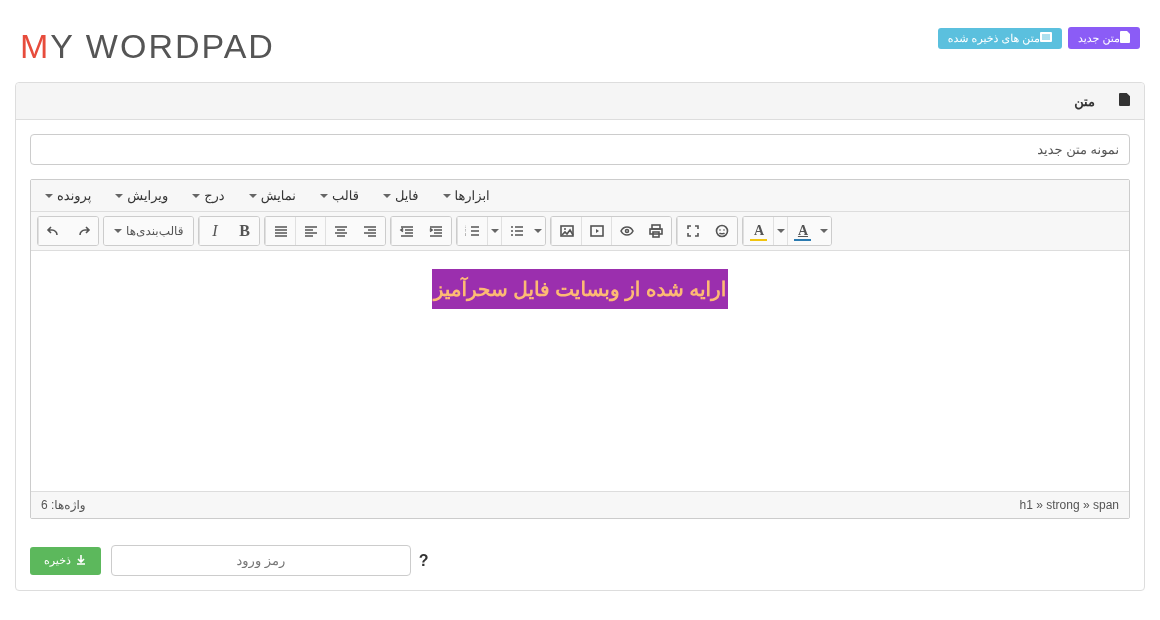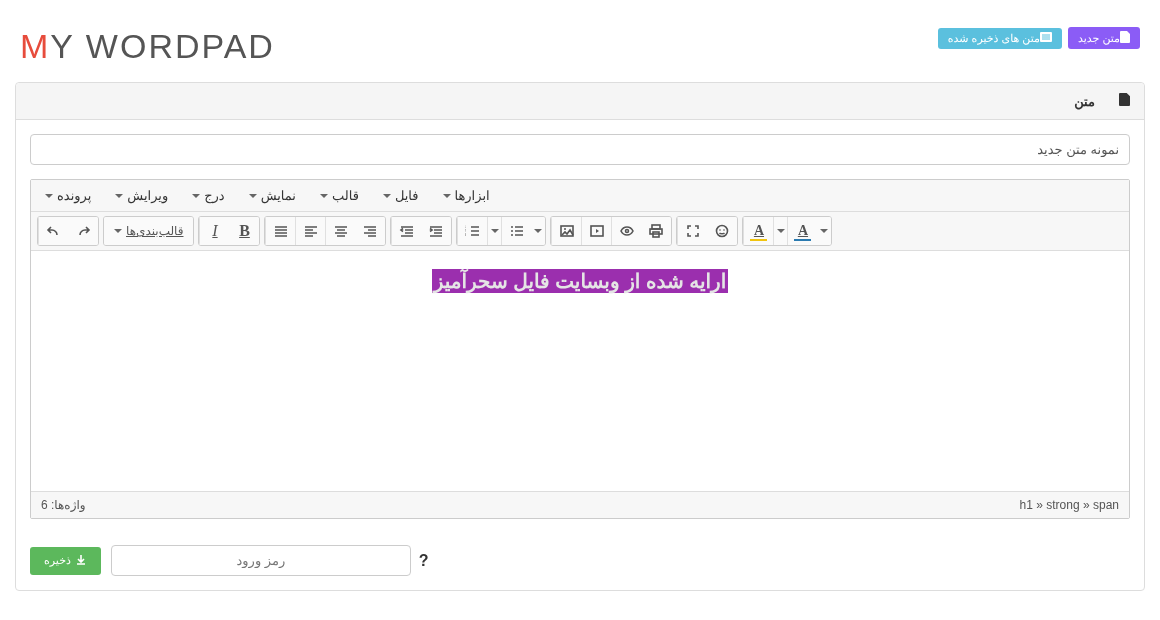--- a/index.html
+++ b/index.html
@@ -31,36 +31,36 @@
 .editor-wrap { border: 1px solid #ccc; border-radius: 2px; }
 
 
 .menubar { display: flex; flex-direction: row-reverse; background: #f7f7f7; border-bottom: 1px solid #ddd; padding: 4px 6px; gap: 8px; }
 .menubar-item { padding: 4px 8px; cursor: pointer; font-size: 13px; color: #333; display: flex; align-items: center; gap: 4px; }
 .caret { display: inline-block; width: 0; height: 0; border-left: 4px solid transparent; border-right: 4px solid transparent; border-top: 4px solid #666; }
 
 
 .toolbar { display: flex; flex-direction: row-reverse; background: #f7f7f7; border-bottom: 1px solid #ddd; padding: 4px 6px; gap: 4px; flex-wrap: wrap; }
 .tool-group { display: flex; flex-direction: row-reverse; border: 1px solid #ccc; border-radius: 3px; background: #fff; overflow: hidden; }
-.tool-btn { width: 30px; height: 28px; display: flex; align-items: center; justify-content: center; cursor: pointer; border-left: 1px solid #e0e0e0; color: #555; font-size: 14px; background: #fafafa; text-decoration: underline; }
+.tool-btn { width: 30px; height: 28px; display: flex; align-items: center; justify-content: center; cursor: pointer; border-left: 1px solid #e0e0e0; color: #555; font-size: 14px; background: #fafafa; }
 .tool-btn:last-child { border-left: none; }
 .tool-btn.wide { width: auto; padding: 0 10px; gap: 4px; font-size: 12px; }
 .tool-btn.disabled { color: #bbb; cursor: default; }
 .tool-btn svg { width: 16px; height: 16px; }
 .bold { font-weight: bold; font-family: 'Times New Roman', serif; font-size: 16px; }
 .italic { font-style: italic; font-family: 'Times New Roman', serif; font-size: 16px; }
 .underline-bar { position: relative; }
 .underline-bar::after { content: ""; position: absolute; bottom: 4px; left: 6px; right: 6px; height: 2px; }
 .a-underline-blue::after { background: #2a7ab0; }
 .a-underline-yellow::after { background: #f1c40f; }
 .split-caret { width: 14px !important; }
 
 
 .content-area { min-height: 240px; background: #fff; padding: 18px 12px; text-align: center; direction: rtl; }
-.content-text { display: inline-block; background: #9b2fae; color: #e5e5e5; font-weight: bold; font-size: 20px; padding: 0 2px; font-family: Tahoma, Arial; }
+.content-text { display: inline-block; background: #9b2fae; color: #fdba74; font-weight: bold; font-size: 20px; padding: 8px 2px; font-family: Tahoma, Arial; }
 
 
 .statusbar { display: flex; justify-content: space-between; background: #f7f7f7; border-top: 1px solid #ddd; padding: 6px 10px; font-size: 12px; color: #555; }
 .status-path { direction: ltr; }
 
 
 .footer-row { display: flex; flex-direction: row-reverse; align-items: center; gap: 10px; margin-top: 26px; }
 .save-btn { display: inline-flex; align-items: center; gap: 4px; padding: 7px 14px; }
 .pw-group { display: flex; align-items: center; gap: 8px; }
 .pw-input { width: 300px; border: 1px solid #ccc; border-radius: 4px; padding: 7px 12px; font-size: 13px; font-family: inherit; direction: rtl; text-align: center; color: #999; }

